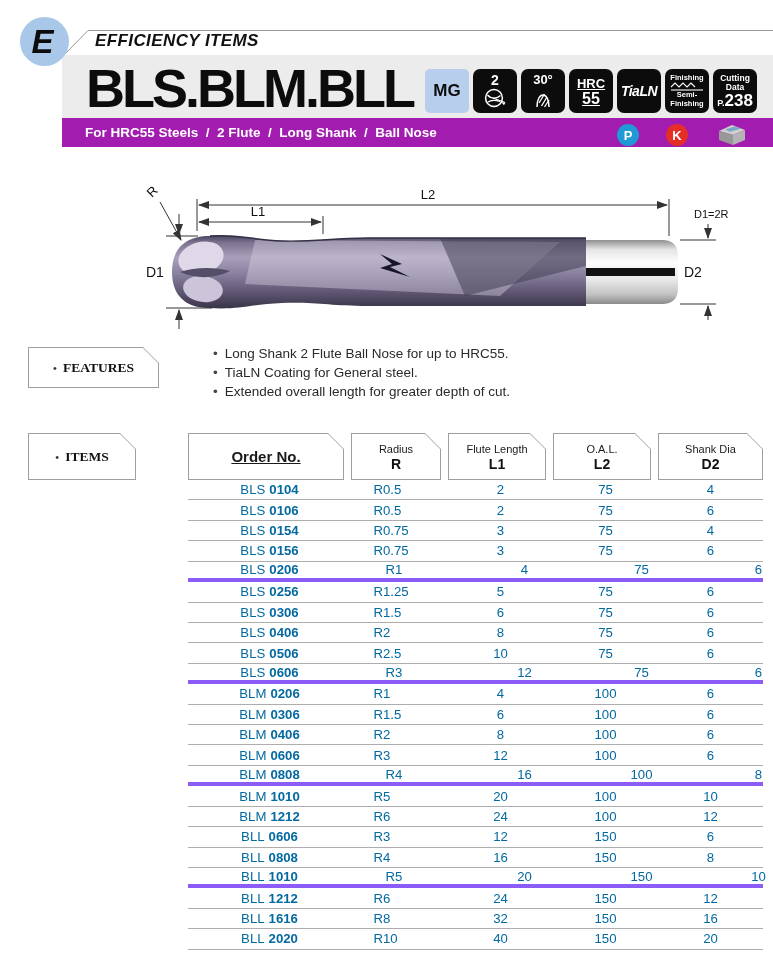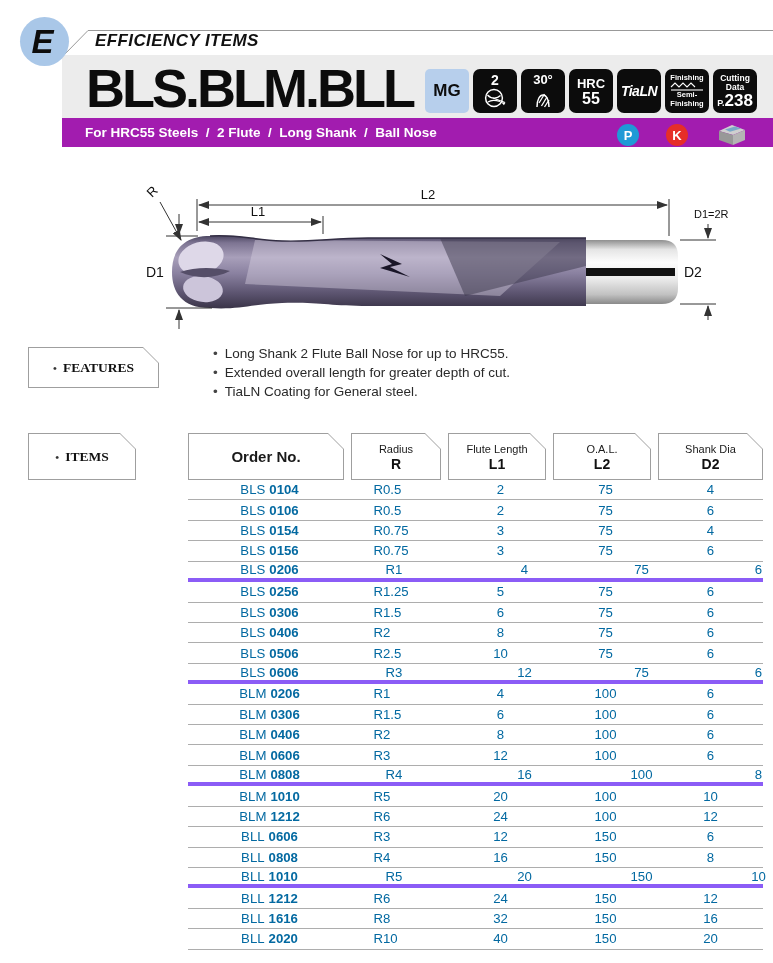--- a/index.html
+++ b/index.html
@@ -19,21 +19,21 @@
     letter-spacing:-3px;color:#0c0c0c;line-height:54px;white-space:nowrap;}
 
   
   .badges{position:absolute;right:16px;top:14px;display:flex;gap:4px;}
   .badge{width:44px;height:44px;border-radius:7px;display:flex;flex-direction:column;
     align-items:center;justify-content:center;box-sizing:border-box;}
   .badge-mg{background:#b7cfec;color:#0c0c0c;font-weight:bold;font-size:17px;border-radius:5px;}
   .badge-dark{background:#0c0c0c;color:#fff;}
   .badge-flutes .num{font-size:14px;font-weight:bold;line-height:14px;}
   .badge-helix .num{font-size:13px;font-weight:bold;line-height:14px;}
-  .badge-hrc span{font-weight:bold;line-height:15px;}
+  .badge-hrc span{font-weight:bold;line-height:15px;text-decoration:underline;}
   .hrc1{font-size:13px;} .hrc2{font-size:16px;}
   .badge-coating span{font-weight:bold;font-size:14px;font-style:italic;letter-spacing:-.5px;}
   .badge-fin{font-size:7.5px;line-height:8.5px;font-weight:bold;text-align:center;}
   .badge-cut{font-size:8.5px;line-height:9px;font-weight:bold;text-align:center;}
   .cut-page{display:flex;align-items:baseline;margin-top:1px;}
   .cut-p{font-size:9px;font-weight:bold;}
   .cut-num{font-size:17px;font-weight:bold;line-height:16px;}
 
   
   .subtitle-bar{position:absolute;left:62px;top:118px;width:711px;height:29px;background:#a21caf;
@@ -71,21 +71,21 @@
   .unit-label{position:absolute;left:188px;top:415px;width:575px;text-align:right;
     font-size:11.5px;color:#222;white-space:pre;}
   .items-table{position:absolute;left:188px;top:433px;width:575px;}
   .thead{display:grid;grid-template-columns:163px 97px 105px 105px 105px;height:47px;}
   .hcell{margin-right:7px;height:47px;box-sizing:border-box;}
   .hcell:last-child{margin-right:0;}
   .hcell .tab-content{display:flex;flex-direction:column;align-items:center;justify-content:center;
     height:100%;}
   .h1{font-size:11px;color:#1a1a1a;line-height:14px;}
   .h2{font-size:14px;font-weight:bold;line-height:16px;color:#111;}
-  .order-head{font-size:15px;font-weight:bold;}
+  .order-head{font-size:15px;font-weight:bold;text-decoration:underline;}
   .tbody{width:575px;}
   .trow{display:grid;grid-template-columns:163px 97px 105px 105px 105px;height:20.43px;
     box-sizing:border-box;border-bottom:1px solid #adadad;align-items:center;
     font-size:13.2px;color:#0369a1;}
   .trow.group-end{border-bottom:4px solid #8b5cf6;gap:12px;}
   .tcell{text-align:center;}
   .cell-order .code{font-weight:bold;margin-left:4px;}
   .cell-radius-inner{display:inline-block;width:52px;text-align:left;}
 </style>
 </head>
@@ -235,22 +235,22 @@
     <line class="dim" x1="708" y1="152" x2="708" y2="138" marker-end="url(#ah)"></line>
     <text class="dimtext" x="694" y="50" style="font-size:11px">D1=2R</text>
   </svg>
 
   <div class="features-box tab">
     <div class="tab-bg"></div>
     <div class="tab-content label-title">FEATURES</div>
   </div>
   <ul class="features-list">
     <li>Long Shank 2 Flute Ball Nose for up to HRC55.</li>
+    <li>TiaLN Coating for General steel.</li>
     <li>Extended overall length for greater depth of cut.</li>
-    <li>TiaLN Coating for General steel.</li>
   </ul>
 
   <div class="items-box tab">
     <div class="tab-bg"></div>
     <div class="tab-content label-title">ITEMS</div>
   </div>
 
   <div class="items-table">
     <div class="thead">
       <div class="hcell tab">

